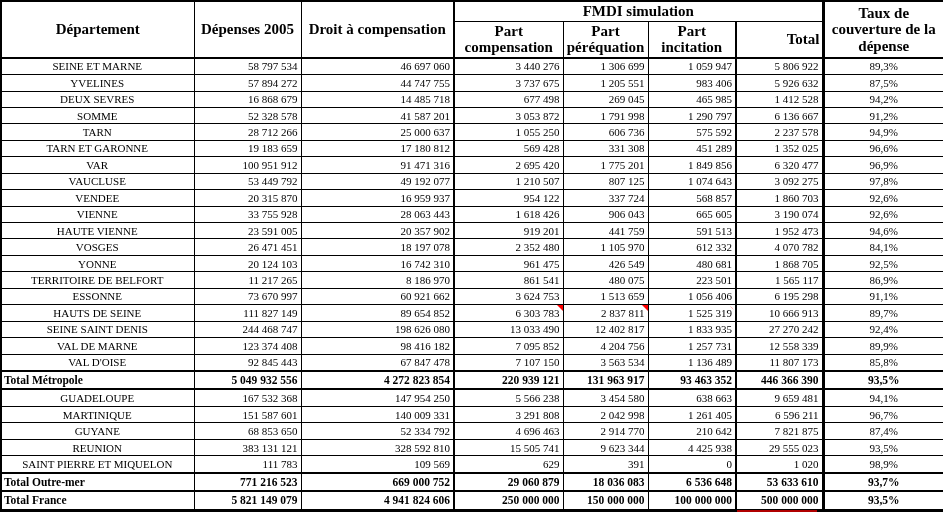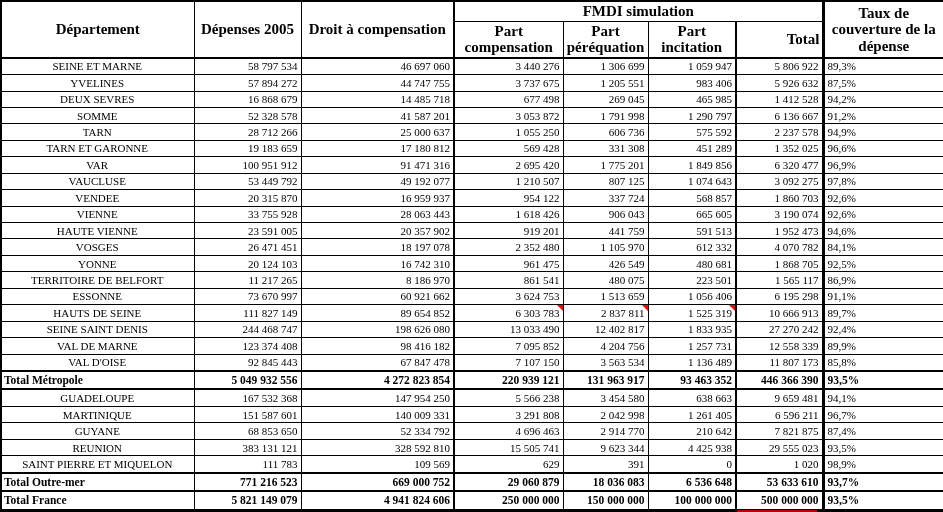--- a/index.html
+++ b/index.html
@@ -36,25 +36,25 @@
   thead tr.hrow1 th.h-group { border-bottom-width:1px; }
   tbody td {
     font-size:11px;
     padding:0 3px;
     white-space:nowrap;
     position:relative;
   }
   
   .c1 { text-align:center; padding-left:2px; }
   .c2,.c3,.c4,.c5,.c6,.c7 { text-align:right; }
-  .c8 { text-align:left; }
+  .c8 { text-align:center; }
   
   .bl-med  { border-left-width:2px; }
   .c3, th.h-droit { border-right-width:2px; }
-  .c6, th.h-incit { border-right-width:2px; }
+  .c6, th.h-incit { border-right-width:2px;border-radius:10px; }
   .c7, th.h-total { border-right-width:3px;text-align:right; }
   th.h-group { border-left-width:2px; border-right-width:3px; }
   
   tr.row-total td {
     font-weight:bold;
     font-size:11.5px;
     border-top-width:2px;
     border-bottom-width:2px;
   }
   tr.row-total .c1 { text-align:left; padding-right:3px; }

